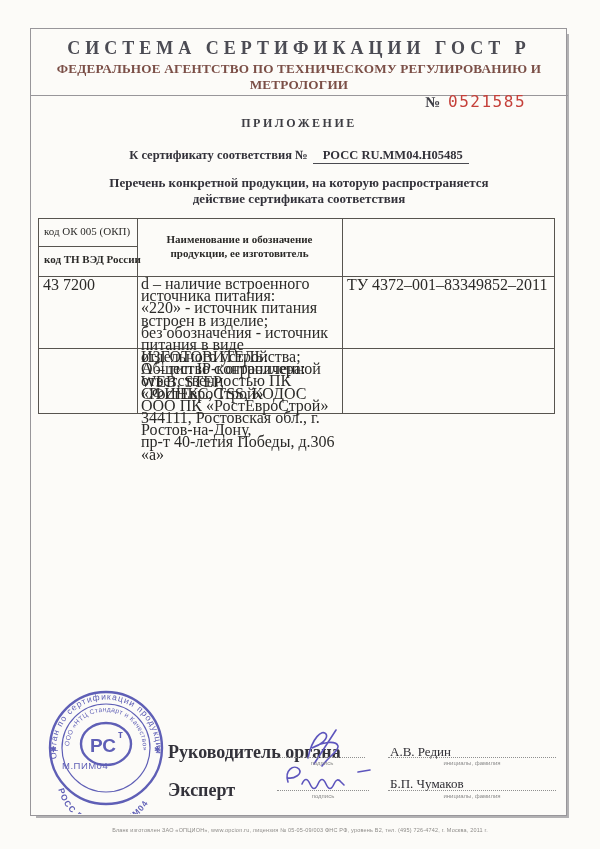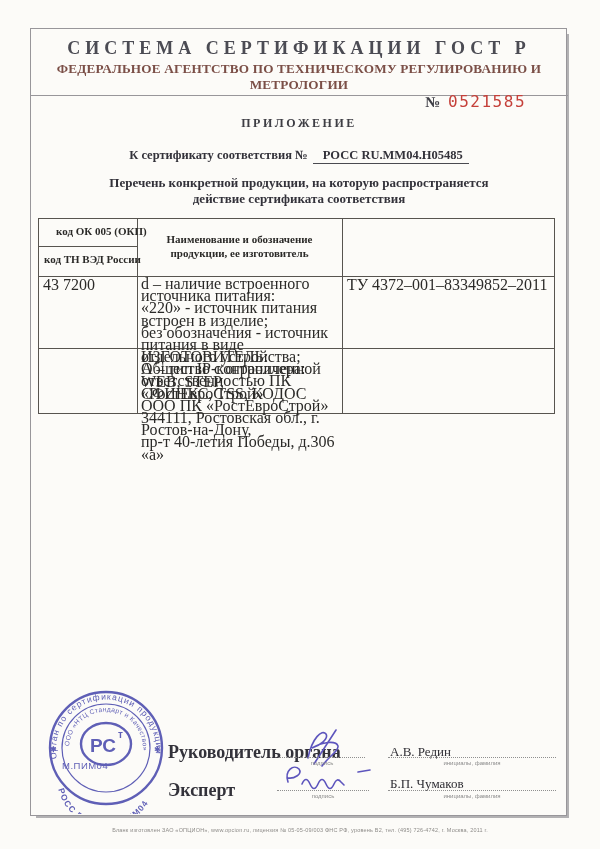--- a/index.html
+++ b/index.html
@@ -110,21 +110,21 @@
   <div class="subtitle">Перечень конкретной продукции,  на которую распространяется
 действие сертификата соответствия</div>
 
   <div class="ptable">
     <div class="vline" style="left:98px"></div>
     <div class="vline" style="left:303px"></div>
     <div class="hline" style="top:57px"></div>
     <div class="hline" style="top:129px"></div>
     <div class="hline split" style="top:27px"></div>
 
-    <div class="cell" style="left:17px;top:6px;font-weight:bold">код ОК 005 (ОКП)</div>
+    <div class="cell" style="left:5px;top:6px;font-weight:normal">код ОК 005 (ОКП)</div>
     <div class="cell" style="left:5px;top:34px;font-weight:bold">код ТН ВЭД России</div>
     <div class="cell hdr" style="left:98px;top:14px;width:205px">Наименование и обозначение
 продукции, ее изготовитель</div>
 
     <div class="cell body" style="left:4px;top:60px">43 7200</div>
     <div class="cell body" style="left:102px;top:59px;width:199px">d – наличие встроенного источника питания:
 «220» - источник питания встроен в изделие;
 без обозначения - источник питания в виде
 отдельного устройства;
 А – тип IP-контроллера: WEB, STEP,

